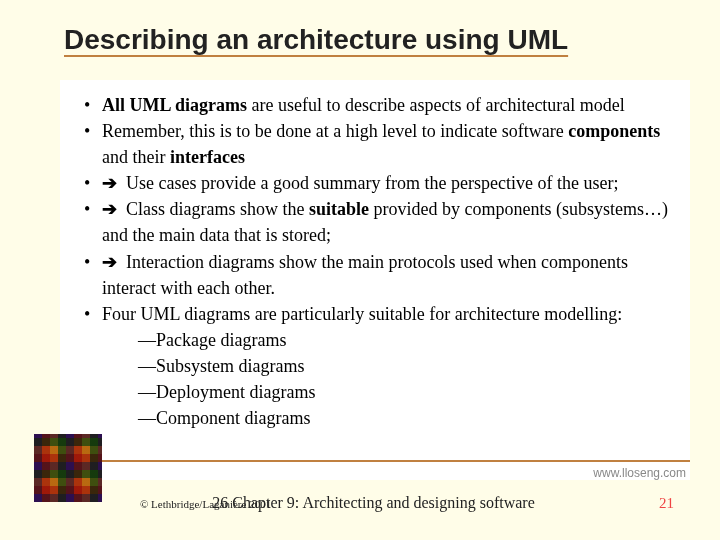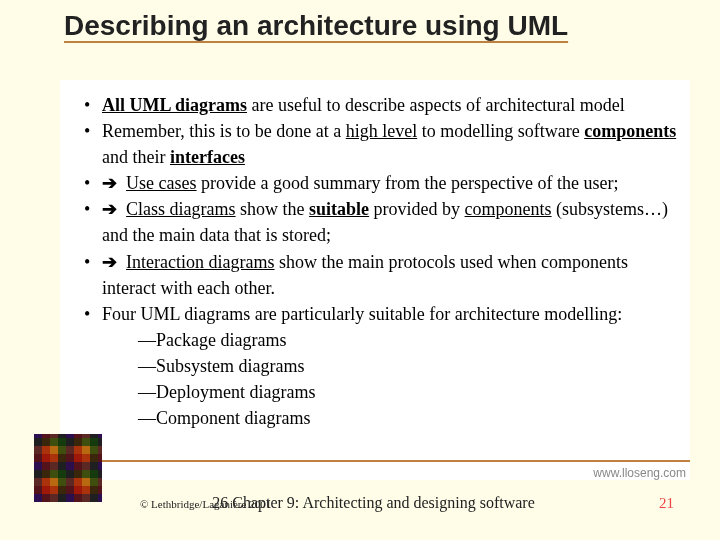--- a/index.html
+++ b/index.html
@@ -15,21 +15,21 @@
   .slide {
     width: 720px;
     height: 540px;
     position: relative;
   }
   .title {
     font-family: Arial, Helvetica, sans-serif;
     font-size: 28px;
     font-weight: bold;
     color: #222;
-    padding: 10px 0 8px 64px;
+    padding: 24px 0 8px 64px;
     text-decoration: underline;
     text-decoration-color: #c08040;
     text-decoration-thickness: 2px;
     text-underline-offset: 6px;
   }
   .content-area {
     position: absolute;
     top: 80px;
     left: 60px;
     right: 30px;
@@ -46,21 +46,21 @@
   .bullet-dot {
     width: 18px;
     flex-shrink: 0;
   }
   .bullet-text {
     flex: 1;
   }
   .sub-row {
     padding-left: 54px;
   }
-  .u { text-decoration: underline; }
+  .u { }
   .b { font-weight: bold; }
   .arrow { font-family: Arial, sans-serif; font-weight: bold; }
   .corner-deco {
     position: absolute;
     left: 34px;
     bottom: 38px;
     width: 68px;
     height: 68px;
     background:
       repeating-linear-gradient(90deg,#6b3e8f 0 8px,#c94f2f 8px 16px,#d9a441 16px 24px,#4a7a3a 24px 32px),
@@ -121,21 +121,21 @@
     <div class="bullet-row">
       <div class="bullet-dot">•</div>
       <div class="bullet-text">
         <span class="u b">All UML diagrams</span><span> are useful to describe aspects of architectural model</span>
       </div>
     </div>
 
     <div class="bullet-row">
       <div class="bullet-dot">•</div>
       <div class="bullet-text">
-        <span>Remember, this is to be done at a </span><span class="u">high level</span><span> to modelling software </span><span class="u b">components</span><span> and their </span><span class="u b">interfaces</span>
+        <span>Remember, this is to be done at a </span><span class="u">high level</span><span> to indicate software </span><span class="u b">components</span><span> and their </span><span class="u b">interfaces</span>
       </div>
     </div>
 
     <div class="bullet-row">
       <div class="bullet-dot">•</div>
       <div class="bullet-text">
         <span class="arrow">➔</span>&nbsp;&nbsp;<span class="u">Use cases</span><span> provide a good summary from the perspective of the user;</span>
       </div>
     </div>
 

